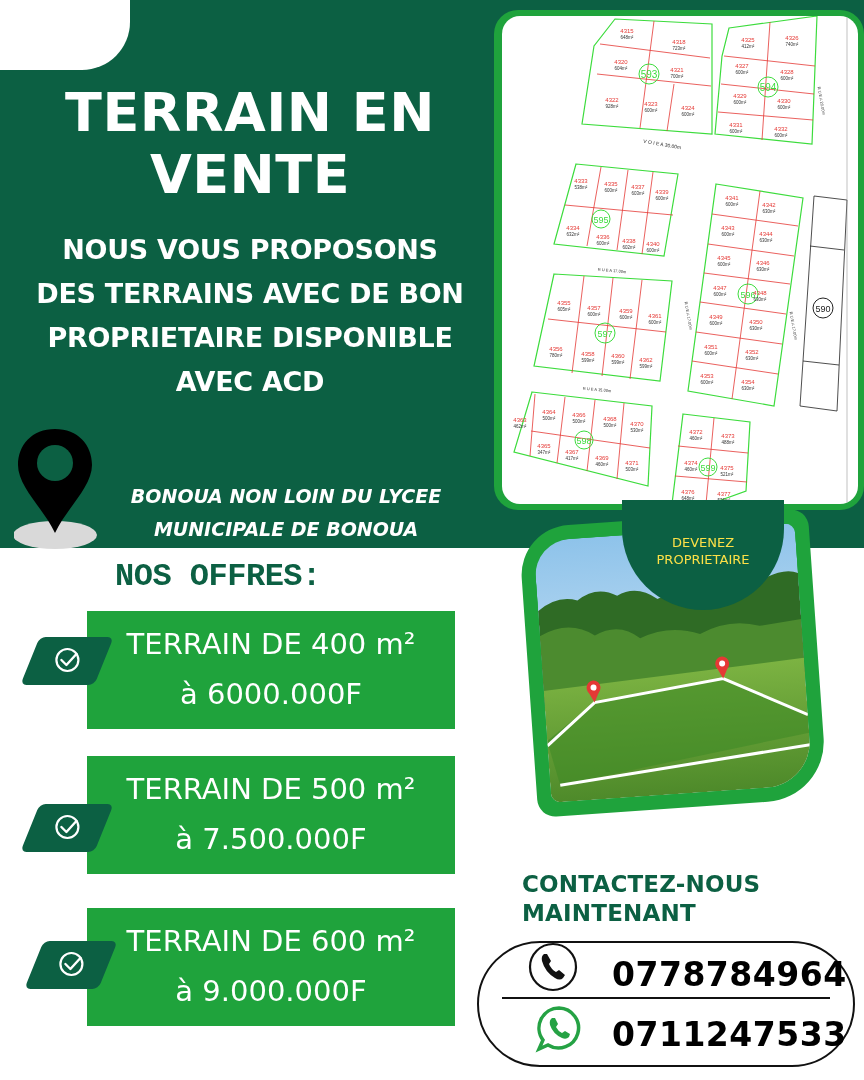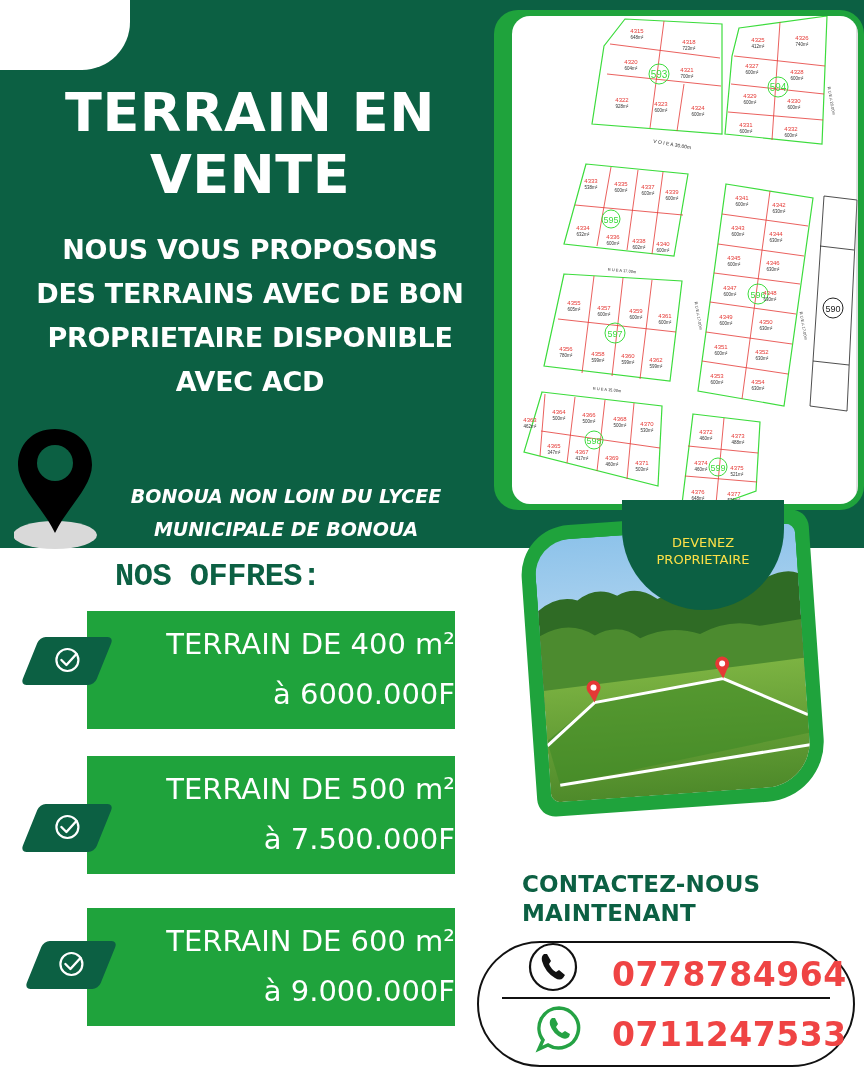--- a/index.html
+++ b/index.html
@@ -11,41 +11,41 @@
 
   .headline { position: absolute; left: 30px; top: 82px; width: 440px; text-align: center; color: #fff;
     font-family: "DejaVu Sans", sans-serif; font-weight: bold; font-size: 54px; line-height: 62px; letter-spacing: 0.5px; }
   .subhead { position: absolute; left: 10px; top: 228px; width: 480px; text-align: center; color: #fff;
     font-family: "DejaVu Sans", sans-serif; font-weight: bold; font-size: 27px; line-height: 44px; letter-spacing: -0.3px; }
 
   .pin { position: absolute; left: 14px; top: 425px; width: 86px; height: 126px; }
   .location { position: absolute; left: 96px; top: 480px; width: 380px; text-align: center; color: #fff;
     font-family: "DejaVu Sans", sans-serif; font-weight: bold; font-style: italic; font-size: 19px; line-height: 33px; }
 
-  .map-card { position: absolute; left: 494px; top: 10px; width: 370px; height: 500px; background: #1fa33c; border-radius: 24px; padding: 6px 6px 6px 18px; }
+  .map-card { position: absolute; left: 494px; top: 10px; width: 370px; height: 500px; background: #1fa33c; border-radius: 24px; padding: 6px 6px 6px 8px; }
   .map-inner { width: 100%; height: 100%; background: #fff; border-radius: 18px; overflow: hidden; position: relative; }
   .map-inner svg { position: absolute; left: 0; top: 0; }
 
   .offers-title { position: absolute; left: 115px; top: 558px; color: #0c6043; font-family: Liberation Mono, monospace; font-weight: bold; font-size: 32px; letter-spacing: -0.5px; }
 
-  .offer { position: absolute; left: 87px; width: 368px; height: 118px; background: #1fa33c; color: #fff; text-align: right;
+  .offer { position: absolute; left: 87px; width: 368px; height: 118px; background: #1fa33c; color: #fff; text-align: center;
     font-family: "DejaVu Sans", sans-serif; font-size: 29px; line-height: 50px; padding-top: 8px; }
   .offer .l2 { display: block; }
   .check-badge { position: absolute; width: 74px; height: 48px; background: #0c6043; border-radius: 6px; transform: skewX(-22deg); }
   .check-badge svg { position: absolute; left: 22px; top: 8px; transform: skewX(22deg); }
 
   .photo-card { position: absolute; left: 528px; top: 518px; width: 290px; height: 290px; background: #1fa33c; border-radius: 50px 18px 60px 18px; transform: rotate(-4deg); overflow: hidden; }
   .photo { position: absolute; left: 14px; top: 14px; right: 14px; bottom: 14px; border-radius: 36px 10px 46px 10px; overflow: hidden; }
   .devenez { position: absolute; left: 622px; top: 500px; width: 162px; height: 110px; background: #0c6043; border-radius: 0 0 81px 81px; color: #fde047; text-align: center;
     font-family: "DejaVu Sans", sans-serif; font-size: 13px; line-height: 17px; padding-top: 34px; }
 
   .contact-title { position: absolute; left: 522px; top: 870px; color: #0c6043; font-family: "DejaVu Sans", sans-serif; font-weight: bold; font-size: 23px; line-height: 29px; letter-spacing: 0.2px; }
   .contact-box { position: absolute; left: 477px; top: 941px; width: 378px; height: 126px; border: 2px solid #111; border-radius: 64px; }
   .contact-divider { position: absolute; left: 502px; top: 997px; width: 328px; height: 2px; background: #111; }
-  .phone { position: absolute; color: #ef4444; font-family: "DejaVu Sans", sans-serif; font-weight: bold; font-size: 33px; letter-spacing: 0.5px; }
+  .phone { position: absolute; color: #000000; font-family: "DejaVu Sans", sans-serif; font-weight: bold; font-size: 33px; letter-spacing: 0.5px; }
   .icon-abs { position: absolute; }
 </style>
 </head>
 <body>
 
 <div class="top-band"></div>
 <div class="corner-white"></div>
 
 <h1 class="headline">
   <span>TERRAIN EN</span><br>

